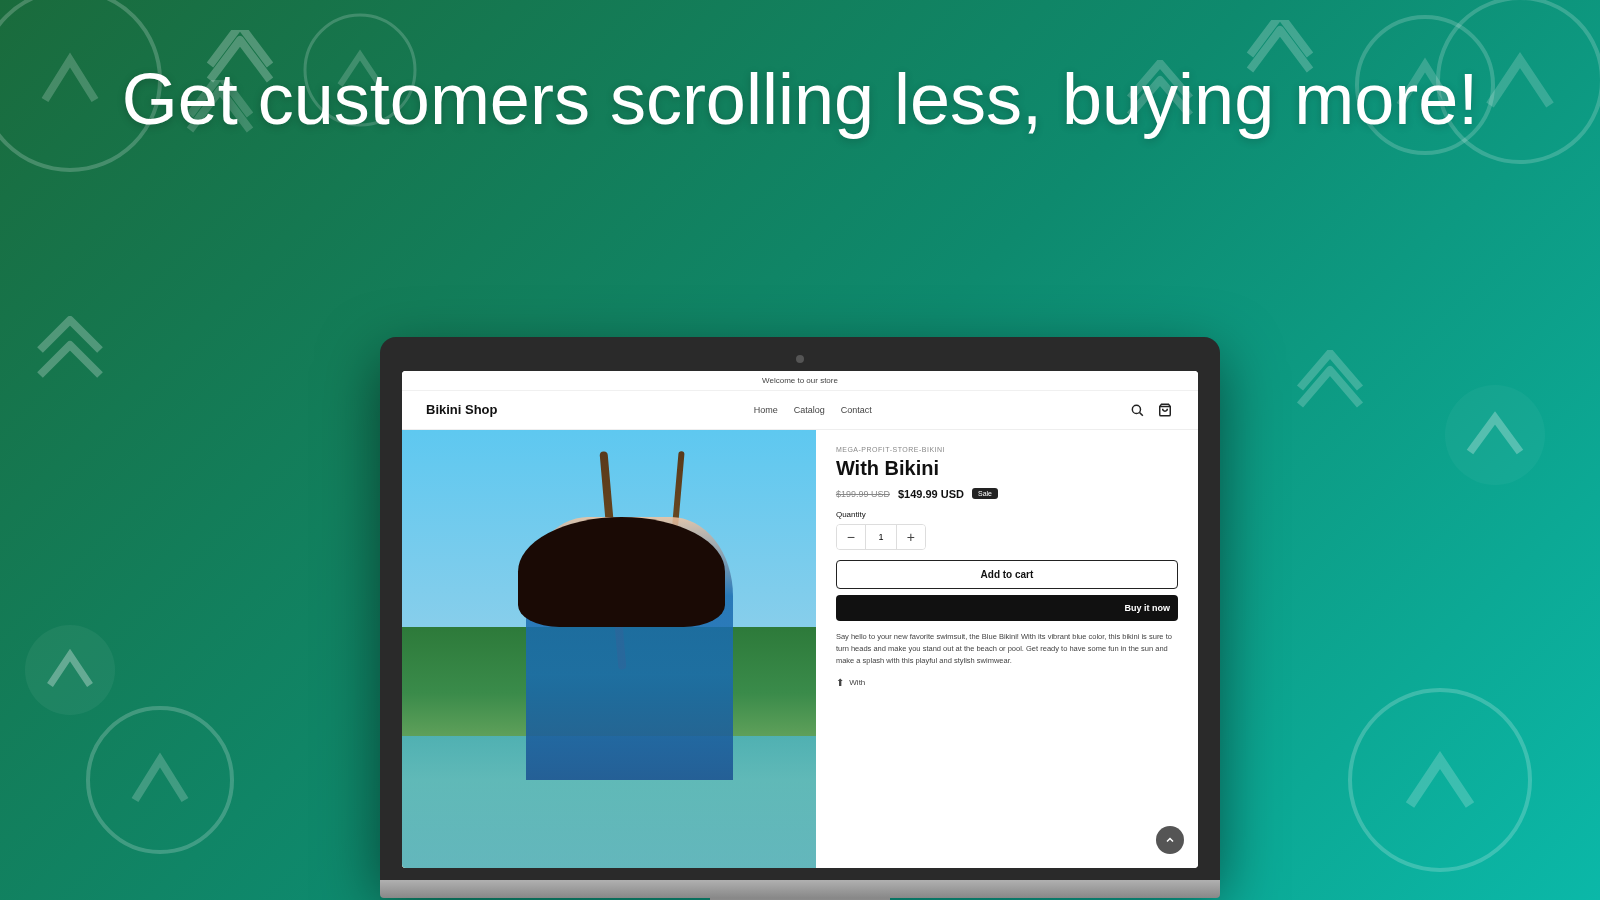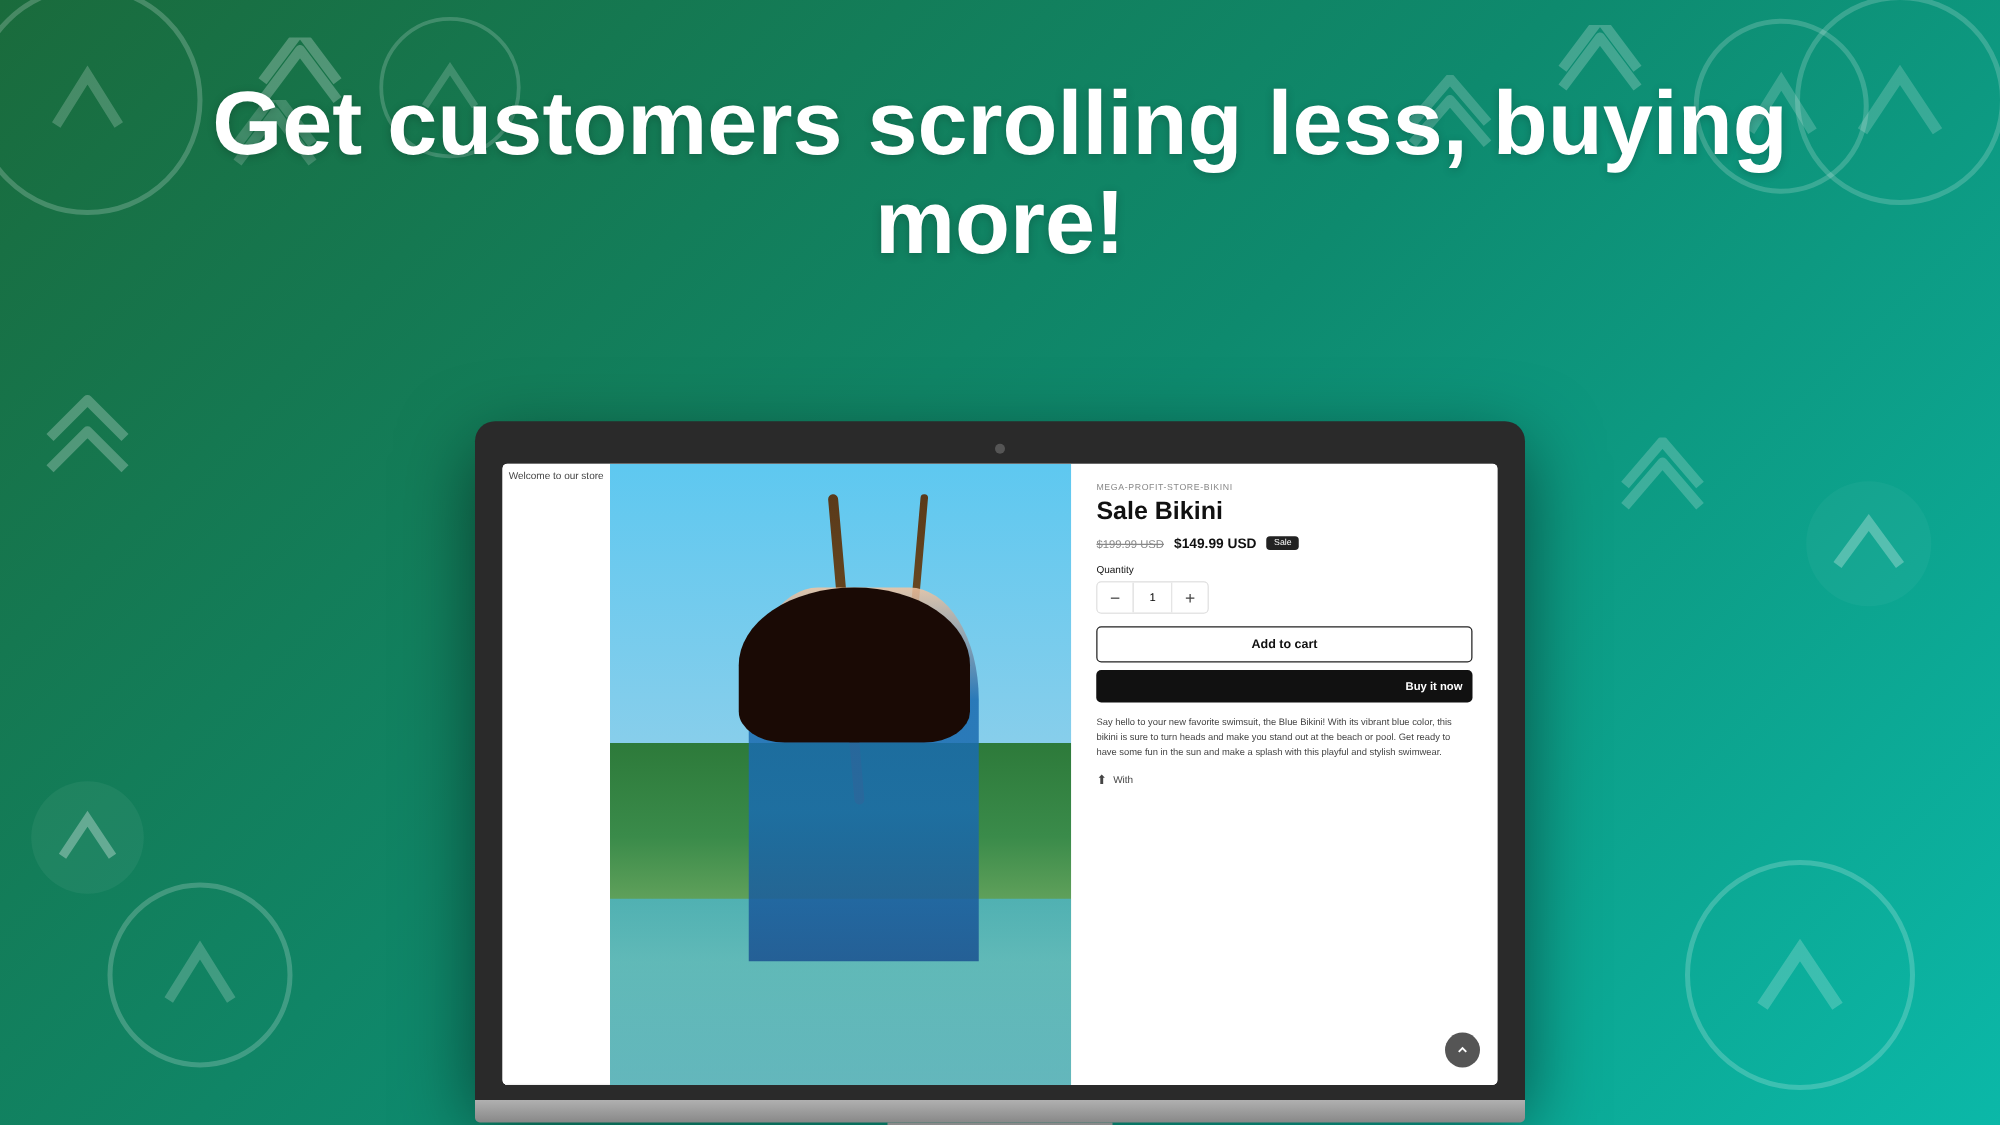--- a/index.html
+++ b/index.html
@@ -13,21 +13,21 @@
     }
 
     
     .headline {
       position: absolute;
       top: 60px;
       left: 0;
       right: 0;
       text-align: center;
       font-size: 72px;
-      font-weight: 700;
+      font-weight: 400;
       color: #fff;
       line-height: 1.1;
       text-shadow: 0 2px 8px rgba(0,0,0,0.2);
       z-index: 10;
       padding: 0 80px;
     }
 
     
     .laptop-wrapper {
       position: absolute;
@@ -80,20 +80,21 @@
       margin: 0 auto;
       border-radius: 0 0 8px 8px;
     }
 
     
     .store-screen {
       width: 100%;
       height: 100%;
       background: #fff;
       display: flex;
+      flex-direction: column;
       font-size: 10px;
     }
 
     .store-top-bar {
       background: #fff;
       text-align: center;
       padding: 5px;
       font-size: 8px;
       color: #444;
       border-bottom: 1px solid #f0f0f0;
@@ -395,20 +396,43 @@
 <div class="laptop-wrapper">
   <div class="laptop-shell">
     <div class="laptop-body">
       <div class="laptop-camera"></div>
 
       <div class="laptop-screen">
         <div class="store-screen" style="position:relative;">
 
           <div class="store-top-bar">Welcome to our store</div>
 
+          <div class="store-header">
+            <div class="store-logo">Bikini Shop</div>
+            <div class="store-nav">
+              <span class="store-nav-item">Home</span>
+              <span class="store-nav-item">Catalog</span>
+              <span class="store-nav-item">Contact</span>
+            </div>
+            <div class="store-header-icons">
+              <div class="store-header-icon">
+                <svg width="14" height="14" viewBox="0 0 24 24" fill="none" stroke="#222" stroke-width="2.5">
+                  <circle cx="11" cy="11" r="7"></circle>
+                  <line x1="16.5" y1="16.5" x2="22" y2="22"></line>
+                </svg>
+              </div>
+              <div class="store-header-icon">
+                <svg width="14" height="14" viewBox="0 0 24 24" fill="none" stroke="#222" stroke-width="2.5">
+                  <path d="M6 2L3 6v14a2 2 0 002 2h14a2 2 0 002-2V6l-3-4z"></path>
+                  <line x1="3" y1="6" x2="21" y2="6"></line>
+                  <path d="M16 10a4 4 0 01-8 0"></path>
+                </svg>
+              </div>
+            </div>
+          </div>
 
           <div class="store-main">
 
             <div class="product-image-area">
 
               <div style="width:100%;height:100%;background:linear-gradient(180deg,#87CEEB 0%,#87CEEB 45%,#2d7a3a 45%,#3a8b4a 60%,#5fa05a 70%,#a0c878 80%,#c4d9a0 100%);position:relative;overflow:hidden;">
 
                 <div style="position:absolute;top:0;left:0;right:0;height:45%;background:linear-gradient(180deg,#5EC8F0 0%,#87CEEB 100%);"></div>
 
                 <div style="position:absolute;top:5%;left:50%;width:8px;height:50%;background:linear-gradient(to bottom,#5a3a1a,#7a5a2a);border-radius:4px;transform:rotate(-5deg)"></div>
@@ -417,21 +441,21 @@
                 <div style="position:absolute;bottom:0;left:0;right:0;height:30%;background:linear-gradient(180deg,#4ab8d8 0%,#3aa8c8 100%);opacity:0.7"></div>
 
                 <div style="position:absolute;bottom:20%;left:30%;right:20%;height:60%;background:linear-gradient(180deg,#f4c4a0 0%,#1a6bb0 30%,#1a6bb0 60%,#1a5090 100%);border-radius:30% 30% 0 0;opacity:0.85;"></div>
 
                 <div style="position:absolute;bottom:55%;left:28%;right:22%;height:25%;background:#1a0a05;border-radius:50% 50% 20% 20%;"></div>
               </div>
             </div>
 
             <div class="product-details">
               <div class="product-vendor">MEGA-PROFIT-STORE-BIKINI</div>
-              <div class="product-title">Sale Bikini</div>
+              <div class="product-title">With Bikini</div>
 
               <div class="product-price-row">
                 <span class="price-original">$199.99 USD</span>
                 <span class="price-sale">$149.99 USD</span>
                 <span class="sale-badge">Sale</span>
               </div>
 
               <div class="qty-label">Quantity</div>
               <div class="qty-control">
                 <button class="qty-btn">−</button>

